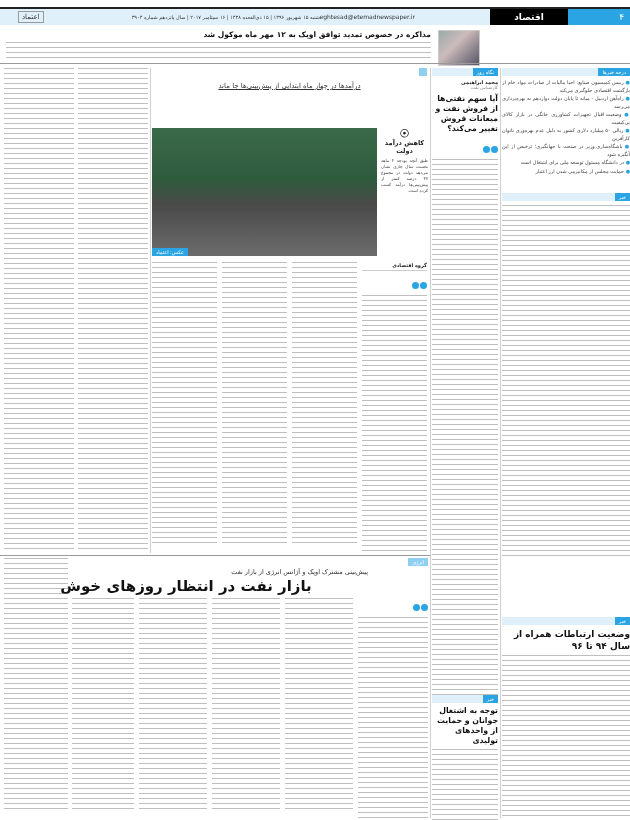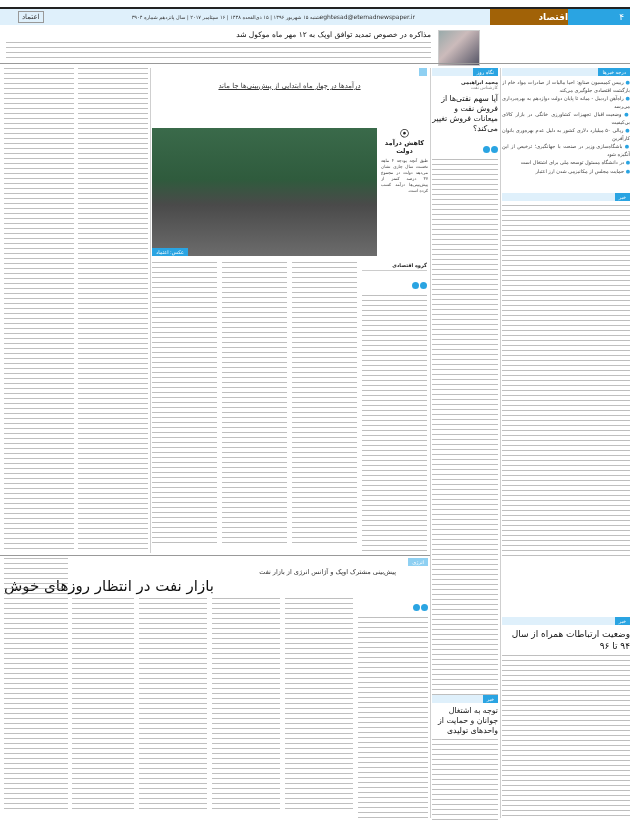--- a/index.html
+++ b/index.html
@@ -1,28 +1,28 @@
 <!DOCTYPE html>
 <html><head>
 <meta charset="utf-8">
 <style>
   html,body{margin:0;padding:0;background:#fff;}
   body{width:630px;height:820px;overflow:hidden;font-family:"DejaVu Sans",sans-serif;direction:rtl;position:relative;color:#222;}
   .topbar{position:absolute;left:0;top:7px;width:630px;height:16px;background:#dff0fb;border-top:2px solid #222;}
   .topbar .pg{position:absolute;right:0;top:0;width:62px;height:16px;background:#2aa4e2;color:#fff;font-size:9px;text-align:right;padding-right:6px;box-sizing:border-box;line-height:16px;}
-  .topbar .sec{position:absolute;right:62px;top:0;width:78px;height:16px;background:#a16207;color:#fff;font-size:9px;text-align:right;line-height:16px;font-weight:bold;}
+  .topbar .sec{position:absolute;right:62px;top:0;width:78px;height:16px;background:#000000;color:#fff;font-size:9px;text-align:center;line-height:16px;font-weight:bold;}
   .topbar .email{position:absolute;left:215px;top:0;width:200px;font-size:6px;line-height:16px;color:#333;direction:ltr;text-align:right;}
   .topbar .date{position:absolute;left:40px;top:0;width:280px;font-size:5px;line-height:16px;color:#333;}
   .topbar .logo{position:absolute;left:6px;top:2px;font-size:7px;color:#333;border:1px solid #999;padding:0 3px;line-height:10px;margin-left:12px;}
   .txt{font-size:4.6px;line-height:7px;color:#444;text-align:justify;overflow:hidden;}
   .lines{background:repeating-linear-gradient(to bottom,#8a8a8a 0,#8a8a8a 1.4px,transparent 1.4px,transparent 5px);opacity:.55;}
   .tag{background:#2aa4e2;color:#fff;font-size:5px;padding:1px 4px;display:inline-block;}
   .tagbar{height:8px;background:#dff0fb;position:relative;}
   .tagbar .tag{position:absolute;right:0;top:0;height:6px;line-height:6px;}
-  h1,h2,h3{margin:0;font-weight:normal;color:#111;}
+  h1,h2,h3{margin:0;font-weight:bold;color:#111;}
   .abs{position:absolute;}
   .vrule{position:absolute;width:1px;background:#cfcfcf;}
   .hrule{position:absolute;height:1px;background:#cfcfcf;}
   .photo{background:linear-gradient(180deg,#3a6a4a 0%,#2f5b3d 40%,#4a4a4a 60%,#6c6c6c 100%);}
   .quote{display:inline-block;width:16px;height:8px;}
   .quote i{display:inline-block;width:7px;height:7px;border-radius:50%;background:#2aa4e2;margin-left:1px;}
 </style>
 </head>
 <body>
 
@@ -134,22 +134,22 @@
   <div class="lines abs" style="left:0;top:0;width:70px;height:485px;"></div>
 
 </div>
 
 <div class="hrule" style="left:0;top:555px;width:430px;background:#999;"></div>
 
 <div class="abs" style="left:4px;top:558px;width:424px;height:260px;">
   <div class="tagbar" style="background:none;">
       <span class="tag" style="background:#8fd0f2;">انرژی</span>
     </div>
-  <div style="font-size:6.5px;text-align:right;color:#333;margin-right:32px;margin-top:2px;">پیش‌بینی مشترک اوپک و آژانس انرژی از بازار نفت</div>
-  <h1 style="font-size:15px;line-height:20px;text-align:left;margin-right:60px;">بازار نفت در انتظار روزهای خوش</h1>
+  <div style="font-size:6.5px;text-align:right;color:#333;margin-right:60px;margin-top:2px;">پیش‌بینی مشترک اوپک و آژانس انرژی از بازار نفت</div>
+  <h1 style="font-size:15px;line-height:20px;text-align:center;margin-right:60px;">بازار نفت در انتظار روزهای خوش</h1>
   <div class="abs" style="right:0;top:38px;width:70px;">
     <span class="quote"><i></i><i></i></span>
     <div class="lines" style="height:210px;margin-top:2px;"></div>
   </div>
   <div class="lines abs" style="right:75px;top:40px;width:68px;height:215px;"></div>
   <div class="lines abs" style="right:148px;top:40px;width:68px;height:215px;"></div>
   <div class="lines abs" style="right:221px;top:40px;width:68px;height:215px;"></div>
   <div class="lines abs" style="right:294px;top:40px;width:62px;height:215px;"></div>
   <div class="lines abs" style="right:360px;top:0;width:64px;height:255px;"></div>
 

